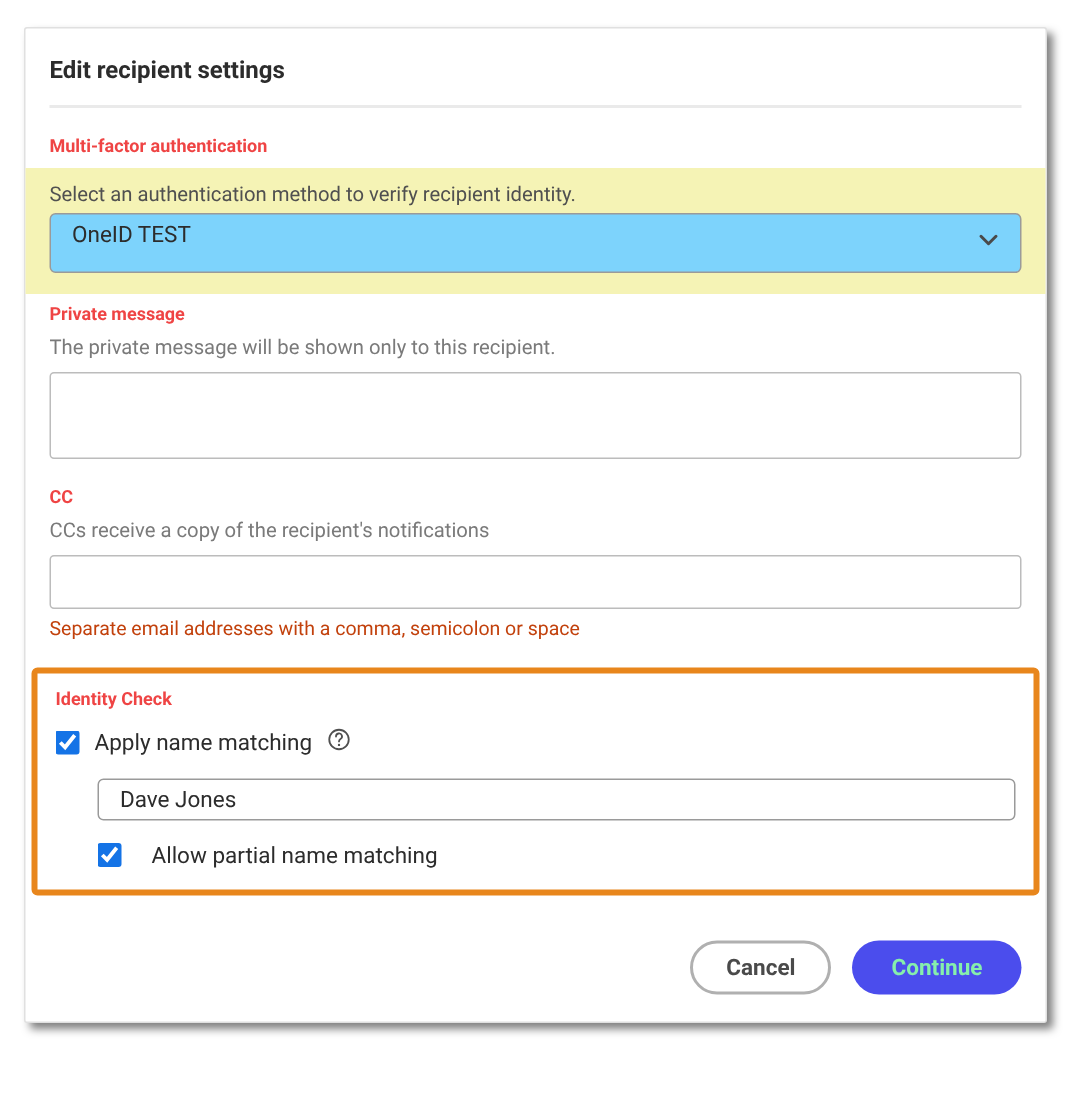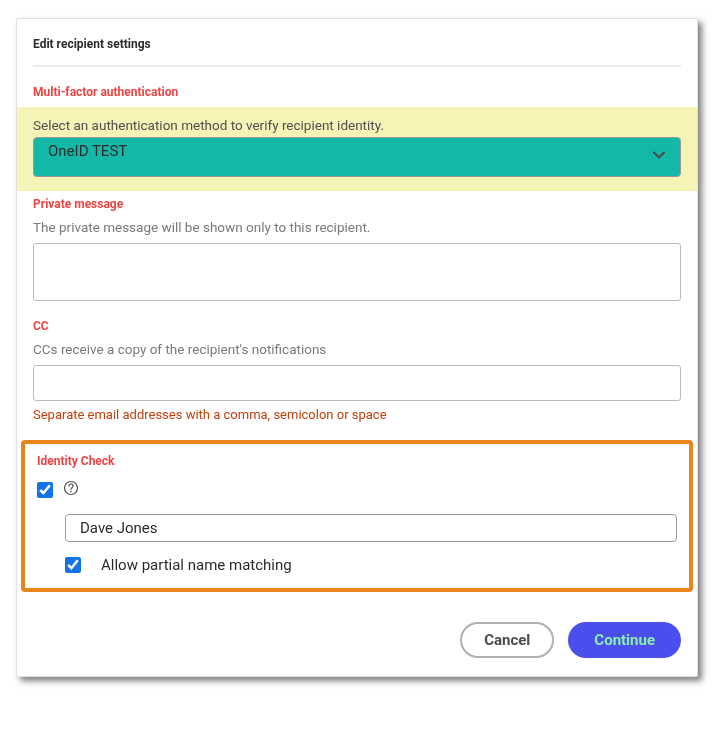--- a/index.html
+++ b/index.html
@@ -21,21 +21,21 @@
       background: #fff;
       box-shadow: 4px 4px 6px rgba(0,0,0,0.5);
       padding: 14px 0 18px 0;
       border: 1px solid #e0e0e0;
       border-radius: 2px;
     }
     .inner {
       padding: 0 16px;
     }
     .title {
-      font-size: 12px;
+      font-size: 16px;
       font-weight: 700;
       padding: 4px 0 14px 0;
     }
     .hr {
       height: 2px;
       background: #eaeaea;
       margin-bottom: 18px;
     }
     .section-heading {
       font-size: 12px;
@@ -59,28 +59,28 @@
       margin: 0 -16px 4px -16px;
     }
     .select-wrap {
       position: relative;
     }
     .select {
       width: 100%;
       height: 40px;
       border: 1px solid #9a9a9a;
       border-radius: 4px;
-      background: #14b8a6;
-      padding: 16px 14px;
+      background: #7dd3fc;
+      padding: 4px 14px;
       font-size: 15px;
       color: #2c2c2c;
       appearance: none;
       cursor: pointer;
       display: flex;
-      align-items: flex-end;
+      align-items: flex-start;
     }
     .chevron {
       position: absolute;
       right: 14px;
       top: 50%;
       transform: translateY(-50%);
       pointer-events: none;
     }
     .textarea {
       width: 100%;
@@ -211,20 +211,21 @@
     <div class="section-heading">CC</div>
     <div class="helper-light">CCs receive a copy of the recipient's notifications</div>
     <input type="text" class="textinput" style="">
     <div class="hint-below">Separate email addresses with a comma, semicolon or space</div>
 
     <div class="identity-box">
       <div class="section-heading" style="margin-bottom:0">Identity Check</div>
 
       <div class="chk-row">
         <input type="checkbox" class="chk" checked="" style="">
+        <span class="chk-label">Apply name matching</span>
         <span class="help-icon">
           <svg width="16" height="16" viewBox="0 0 16 16">
             <circle cx="8" cy="8" r="6.5" stroke="#505050" stroke-width="1.2" fill="none"></circle>
             <path d="M6 6 a2 2 0 1 1 3 1.7 c-0.6 0.4 -1 0.8 -1 1.6" stroke="#505050" stroke-width="1.2" fill="none" stroke-linecap="round"></path>
             <circle cx="8" cy="11.6" r="0.8" fill="#505050"></circle>
           </svg>
         </span>
       </div>
 
       <div class="name-field-wrap">

